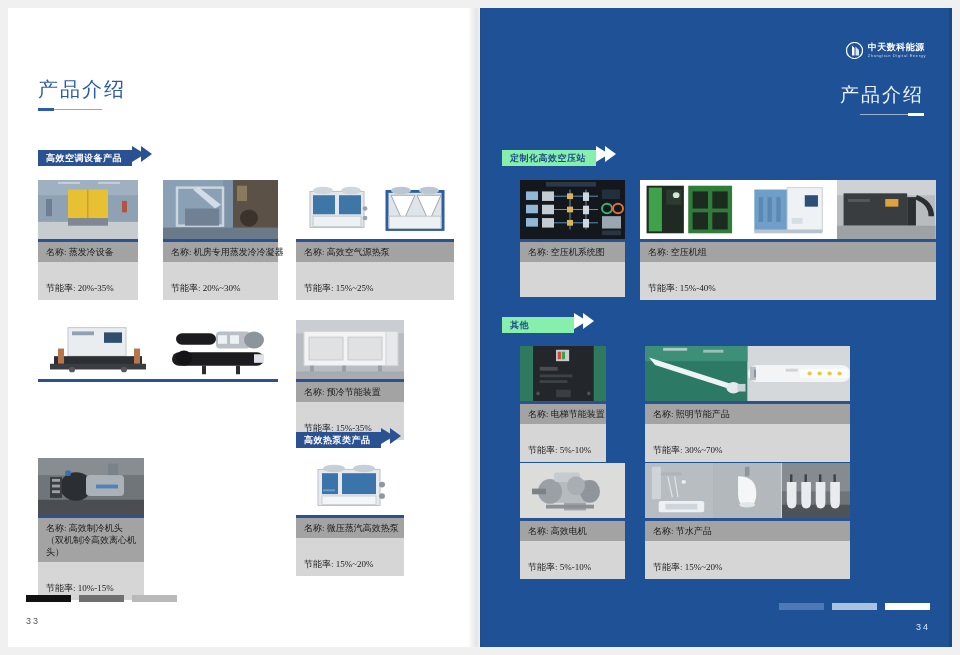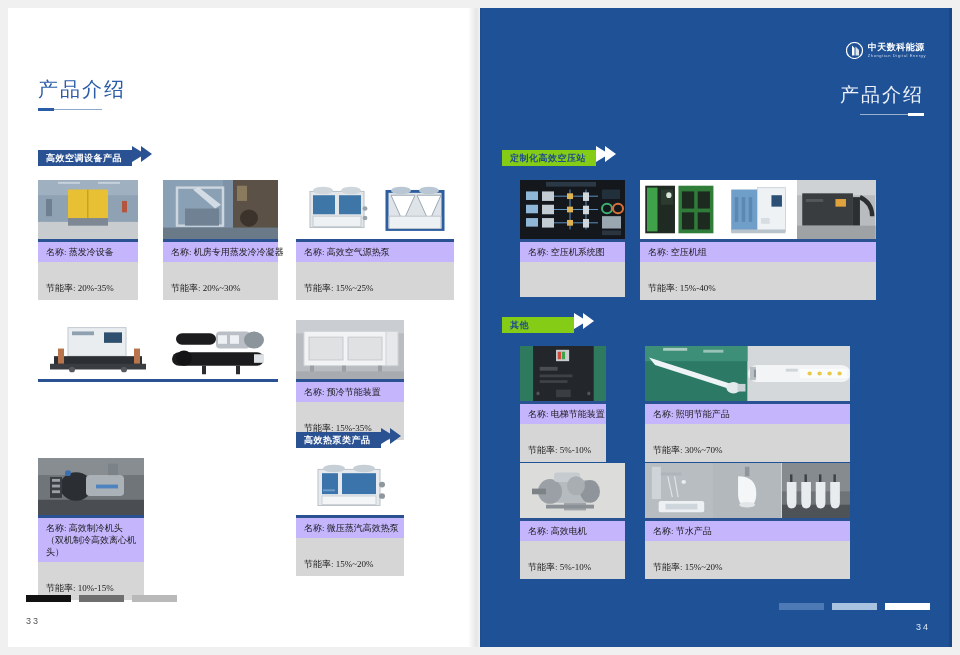--- a/index.html
+++ b/index.html
@@ -82,33 +82,33 @@
   }
   .banner .chev {
     width: 0; height: 0; margin-left: -4px;
     border-top: 8px solid transparent; border-bottom: 8px solid transparent;
   }
   
   .banner.dark .bar { background: #2a5293; color: #ffffff; }
   .banner.dark .tip { border-left: 13px solid #2a5293; }
   .banner.dark .chev { border-left: 11px solid #2a5293; }
   
-  .banner.light .bar { background: #84cc16; color: #1f4e8c; }
+  .banner.light .bar { background: #86efac; color: #1f4e8c; }
   .banner.light .tip { border-left: 13px solid #ffffff; }
   .banner.light .chev { border-left: 11px solid #ffffff; }
 
   
   .card { position: absolute; }
   .card .media {
     display: flex; width: 100%; background: #ffffff;
     border-bottom: 3px solid #2a5293;
   }
   .card .media .shot { flex: 1 1 0; height: 100%; position: relative; overflow: hidden; }
   .card .name {
-    background: #c4b5fd; color: #1a1a1a;
+    background: #a3a3a3; color: #1a1a1a;
     font-size: 9px; padding: 4px 7px 4px 8px; line-height: 1.35;
     white-space: nowrap;
   }
   .card .name.two-line { white-space: normal; }
   .card .rate {
     background: #d6d6d6; color: #1a1a1a;
     font-size: 9px; padding: 20px 7px 5px 8px; white-space: nowrap;
   }
   .card .rate.blank { color: transparent; }
 
@@ -385,21 +385,21 @@
             <circle cx="98" cy="30" r="5" fill="none" stroke="#d9713c" stroke-width="2"></circle>
             <rect x="82" y="38" width="19" height="13" fill="#9aa6b0"></rect>
             <rect x="82" y="53" width="19" height="5" fill="#2a3540"></rect>
           </svg>
         </div>
       </div>
       <div class="name">名称: 空压机系统图</div>
       <div class="rate blank">&nbsp;</div>
     </div>
 
-    <div class="card" style="left:160px; top:172px; width:236px;">
+    <div class="card" style="left:160px; top:172px; width:296px;">
       <div class="media" style="height:62px;">
         <div class="shot">
           <svg viewBox="0 0 90 62" preserveAspectRatio="none">
             <rect width="90" height="62" fill="#ffffff"></rect>
             <rect x="6" y="6" width="34" height="50" fill="#1f2a22"></rect>
             <rect x="8" y="8" width="12" height="46" fill="#3fa14a"></rect>
             <rect x="24" y="10" width="14" height="16" fill="#2c3a30"></rect>
             <rect x="44" y="6" width="40" height="50" fill="#2f7d39"></rect>
             <rect x="48" y="12" width="14" height="18" fill="#1d2a20"></rect>
             <rect x="66" y="12" width="14" height="18" fill="#1d2a20"></rect>

